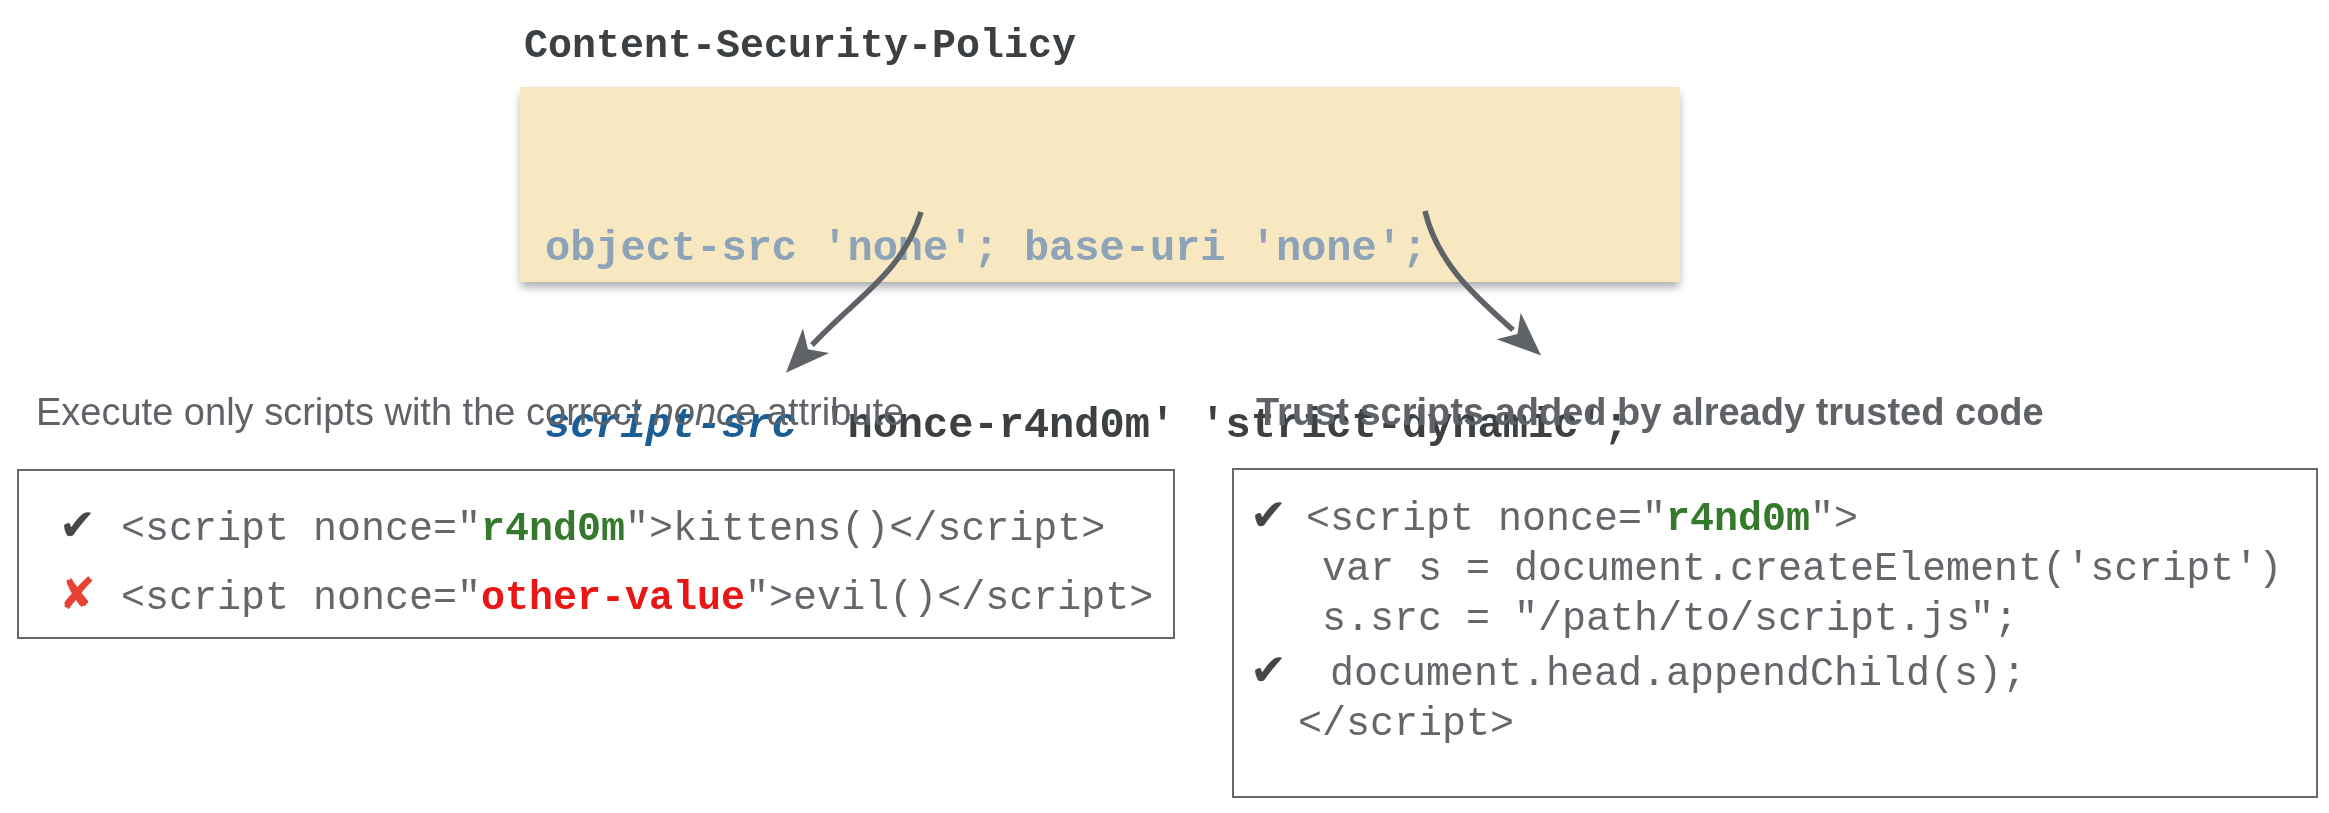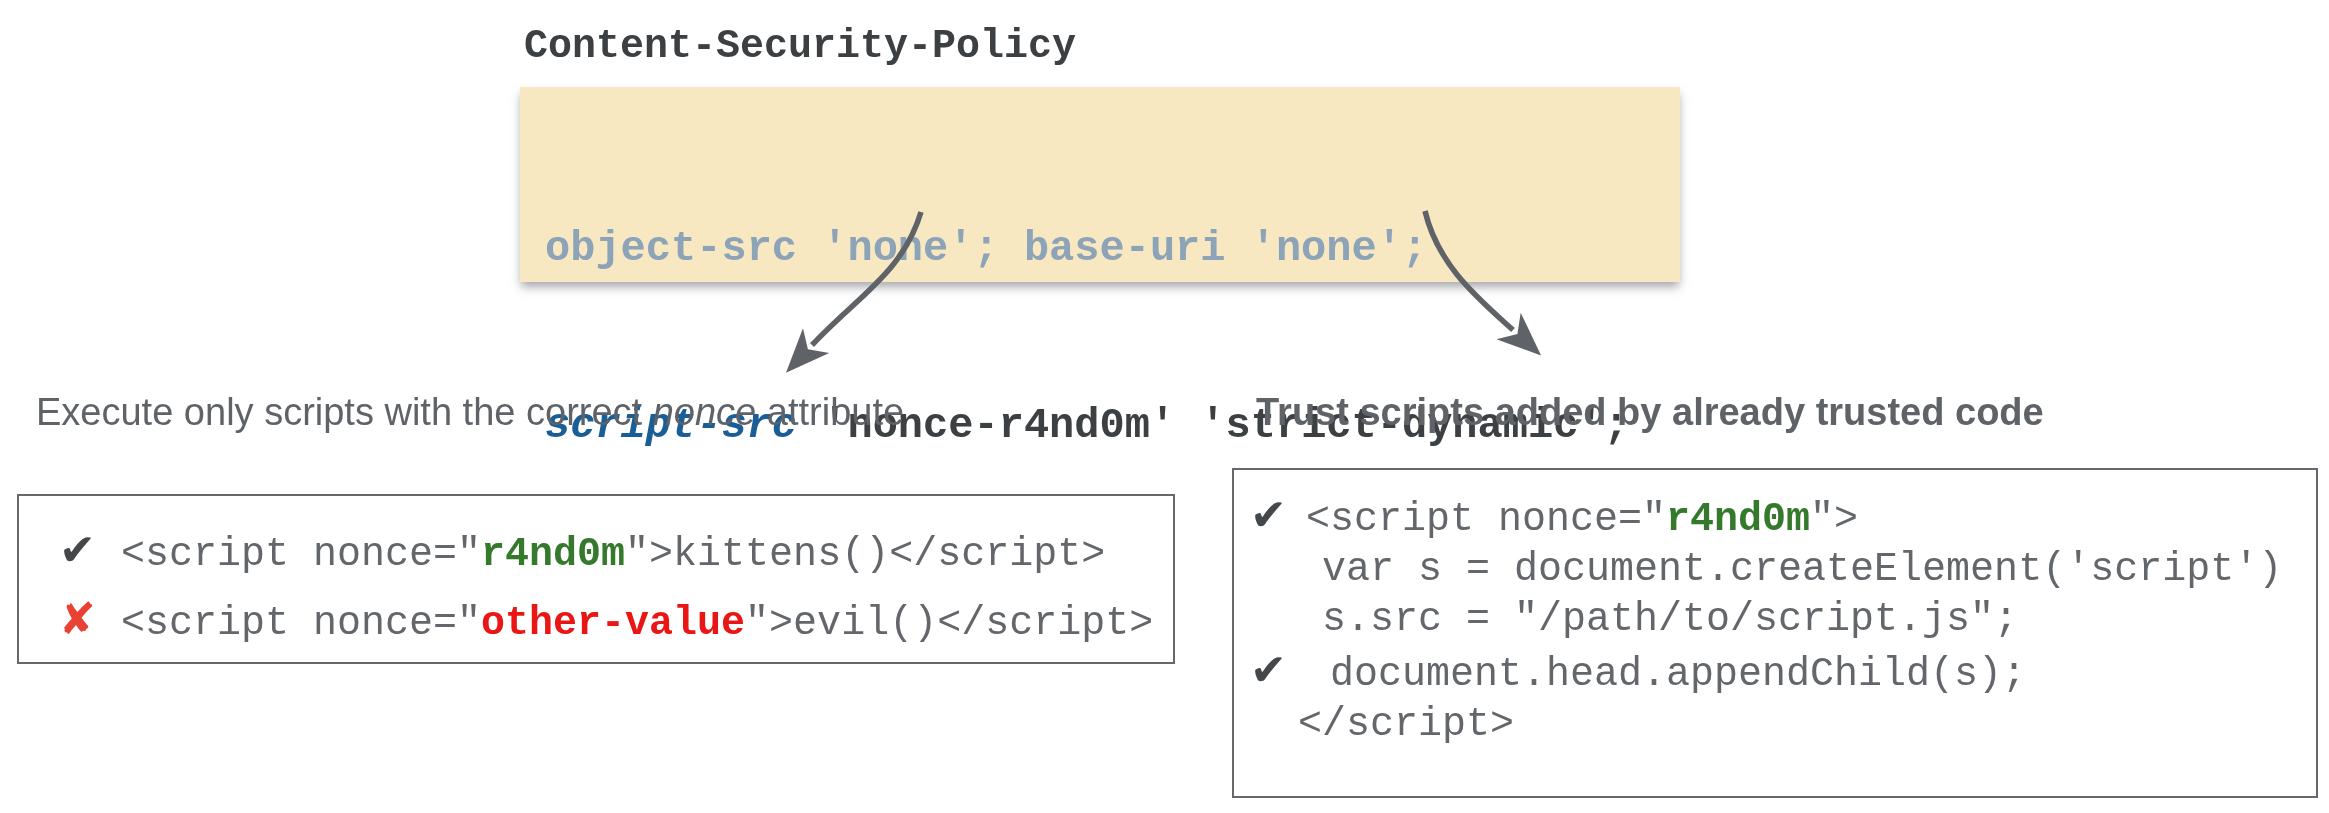--- a/index.html
+++ b/index.html
@@ -51,21 +51,20 @@
   .caption em { font-style:italic; }
 
   
   .example-box {
     position:absolute; background:#ffffff;
     border:2px solid #65696d;
   }
   #nonce-example-box {
     left:17px; top:469px; width:1158px; height:170px;
     padding:22px 0 0 40px;
-    margin-top:25px;
   }
   #dynamic-example-box {
     left:1232px; top:468px; width:1086px; height:330px;
     padding:20px 0 0 16px;
   }
   .code-row {
     font-family:"Liberation Mono","DejaVu Sans Mono",monospace;
     font-size:40px; color:#63666a; white-space:pre;
   }
   #nonce-example-box  .code-row { line-height:64px; }

